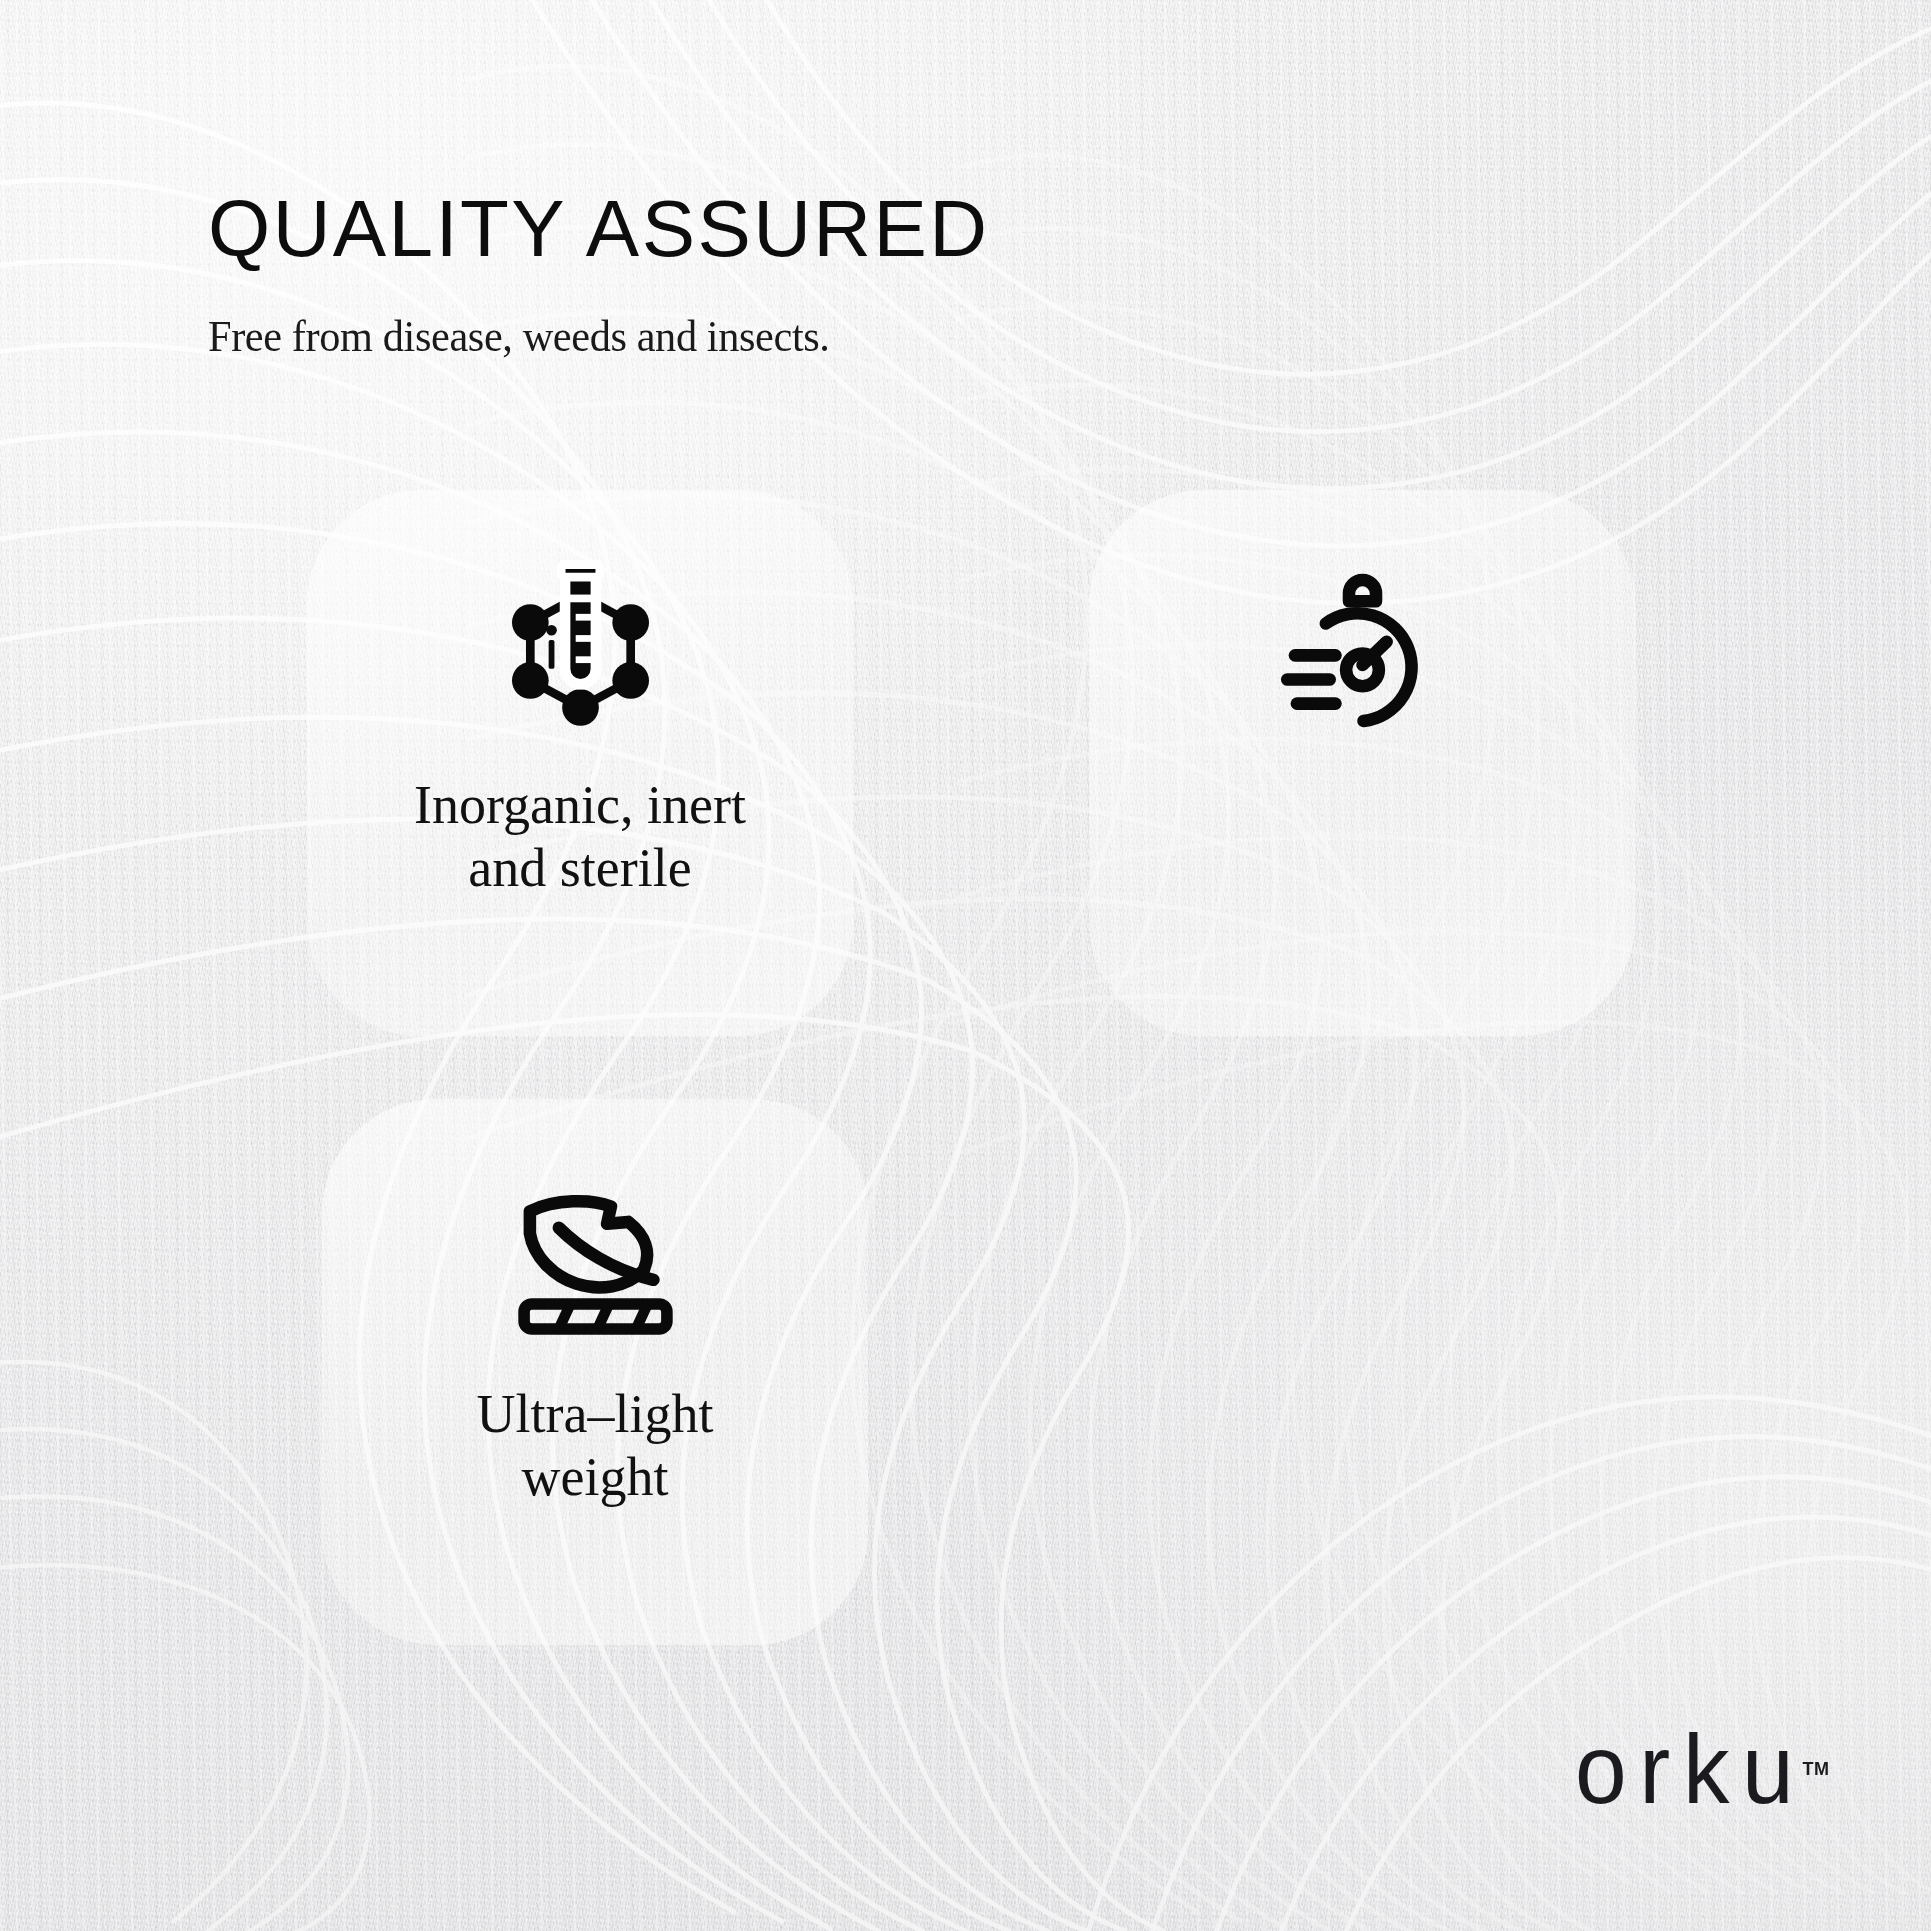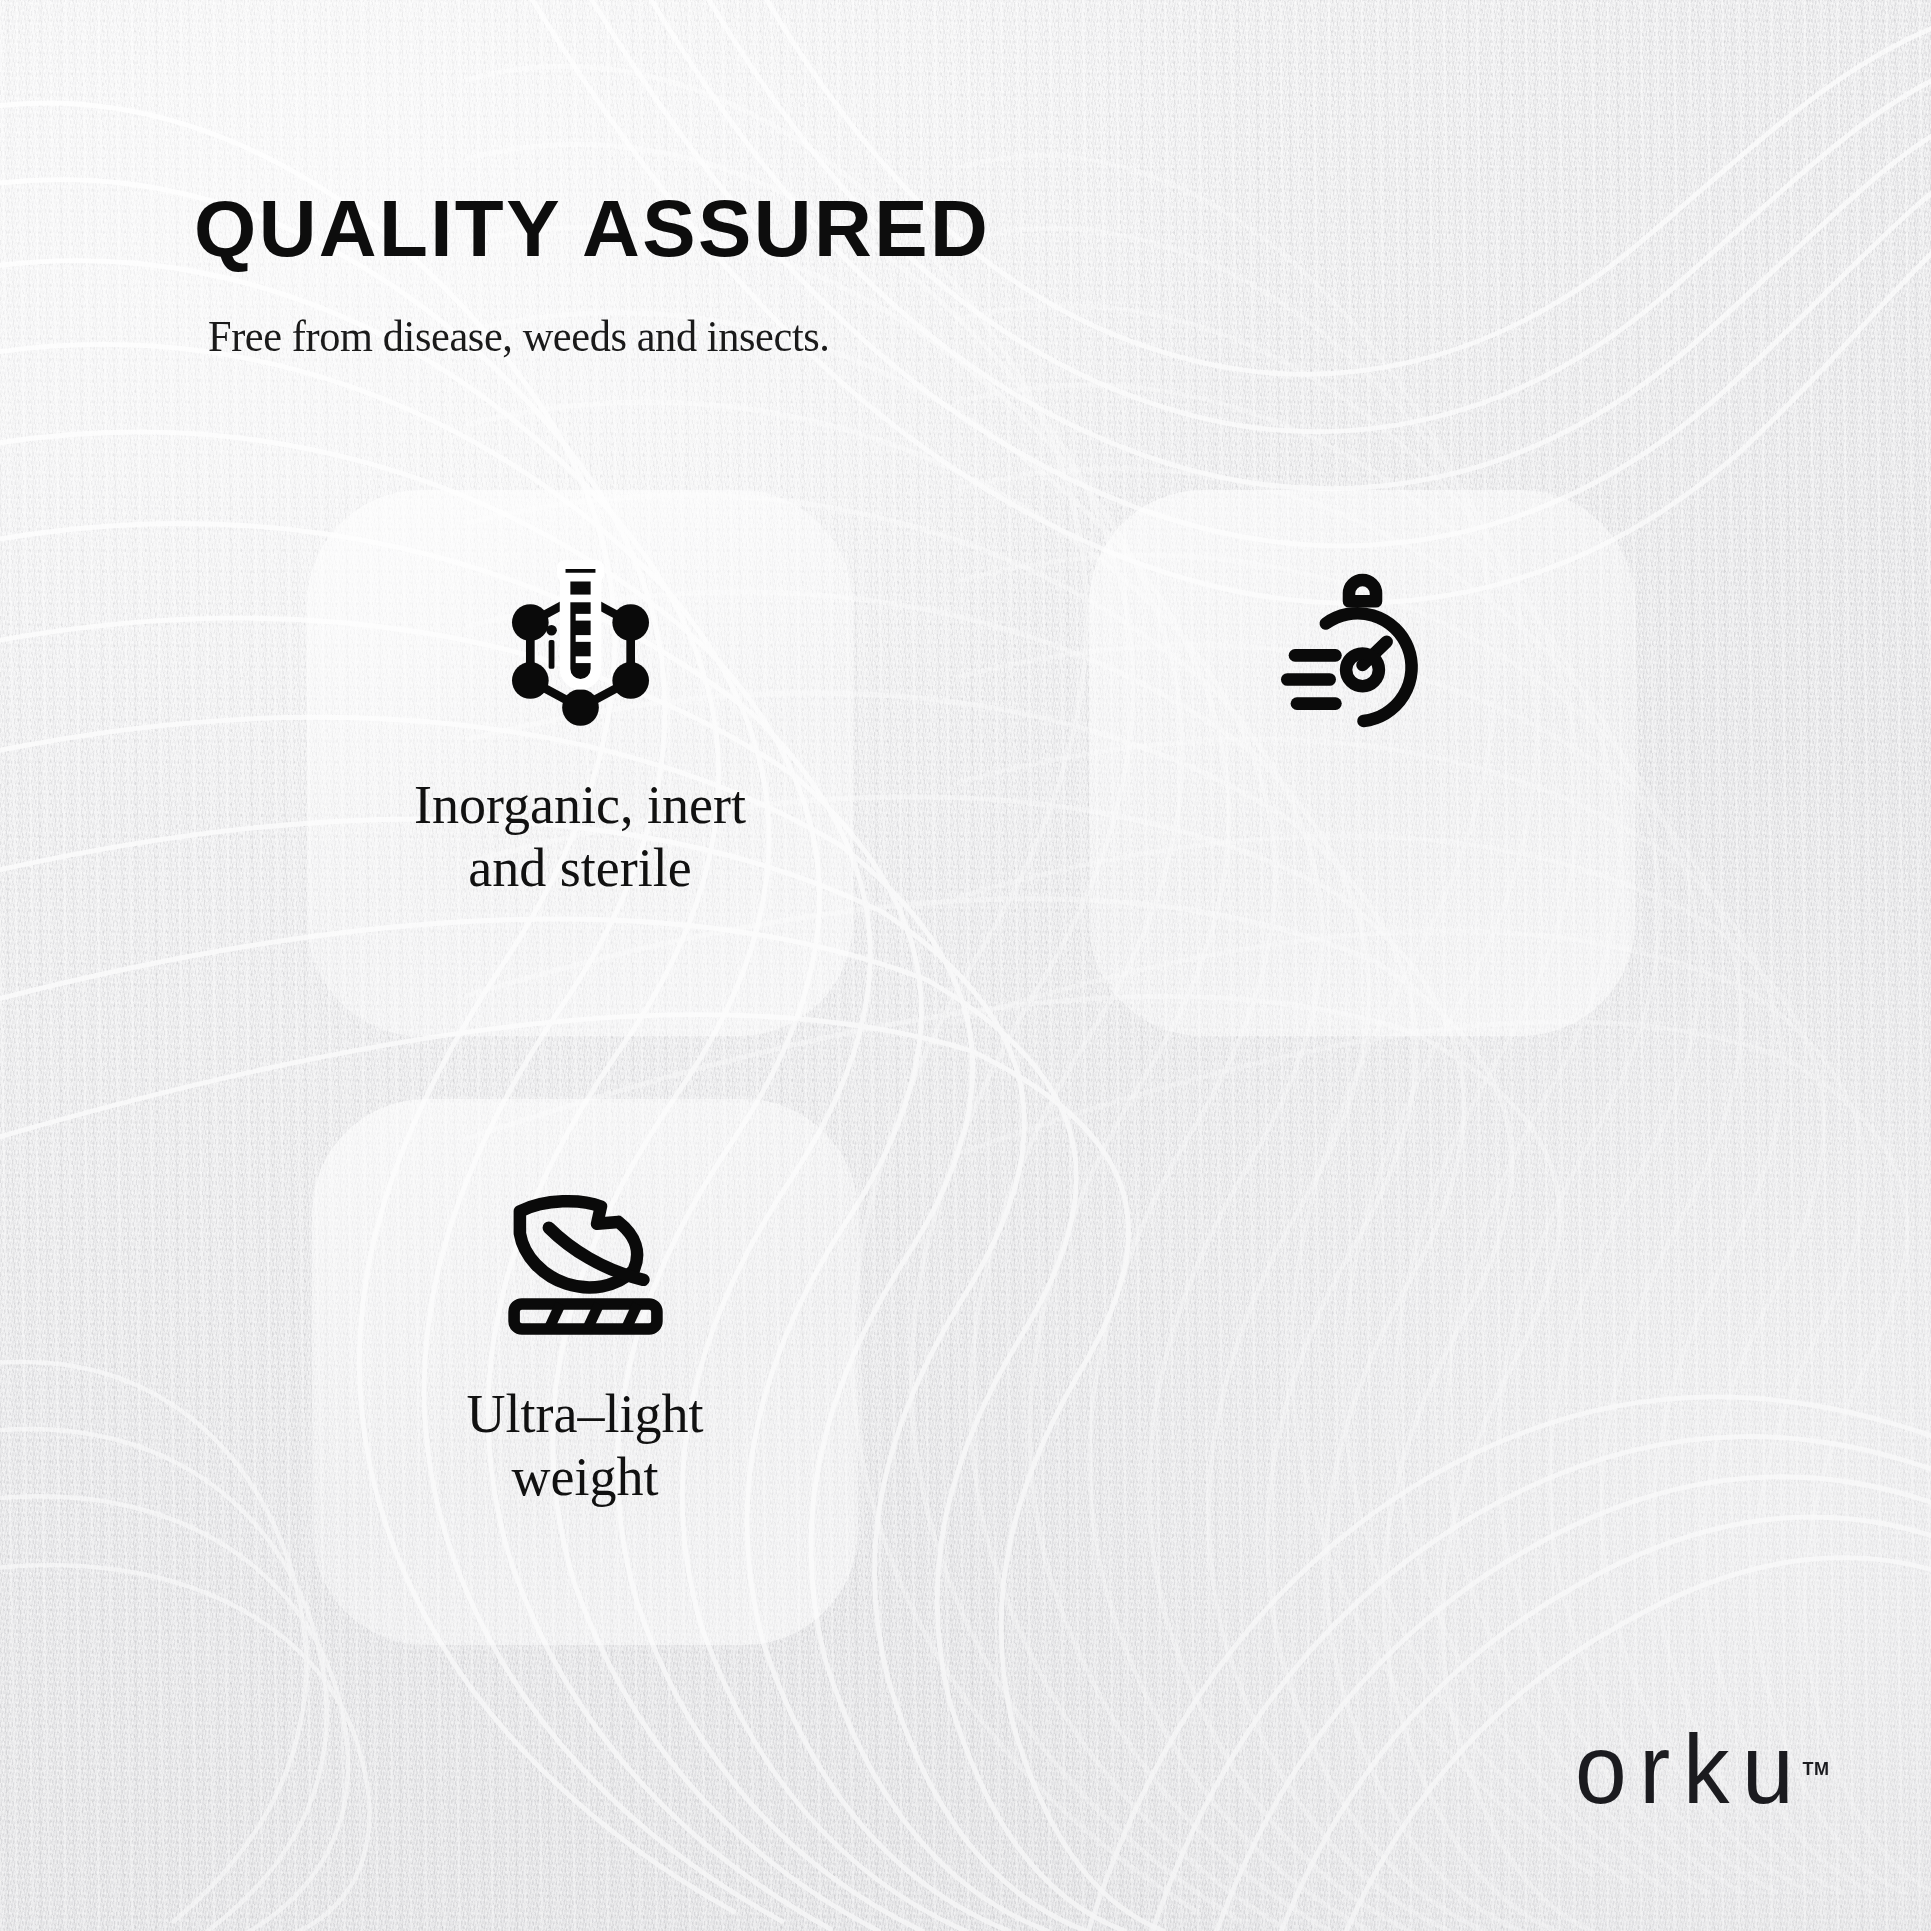--- a/index.html
+++ b/index.html
@@ -50,23 +50,23 @@
     background:
       radial-gradient(ellipse 1352px 869px at 18% 12%, rgba(255,255,255,.55), rgba(255,255,255,0) 70%),
       radial-gradient(ellipse 1159px 1062px at 92% 78%, rgba(255,255,255,.40), rgba(255,255,255,0) 72%),
       linear-gradient(160deg, rgba(255,255,255,.18), rgba(206,206,210,.22));
   }
 
   
   #content { position:absolute; inset:0; }
 
   .page-title {
-    position:absolute; left:194px; top:189px;
+    position:absolute; left:208px; top:189px;
     font-family:"Liberation Sans", sans-serif;
-    font-weight:700;
+    font-weight:400;
     font-size:80px;
     letter-spacing:2.4px;
     color:#0d0d0d;
     line-height:1;
     white-space:nowrap;
   }
   .page-subtitle {
     position:absolute; left:208px; top:314px;
     font-family:"Liberation Serif", serif;
     font-size:45px;
@@ -86,21 +86,21 @@
     border-radius:114px;
     background:
       linear-gradient(155deg, rgba(255,255,255,.62), rgba(255,255,255,.30) 55%, rgba(255,255,255,.52));
     display:flex;
     flex-direction:column;
     align-items:center;
     justify-content:flex-start;
   }
   .card.c0 { left:307px;  top:490px; }
   .card.c1 { left:1089px; top:490px; }
-  .card.c2 { left:312px;  top:1099px; }
+  .card.c2 { left:322px;  top:1099px; }
   .card.c3 { left:1089px; top:1099px; }
 
   .card-icon {
     margin-top:60px;
     width:203px; height:203px;
     display:flex; align-items:center; justify-content:center;
   }
   .card-icon svg { display:block; }
 
   .card-label {

